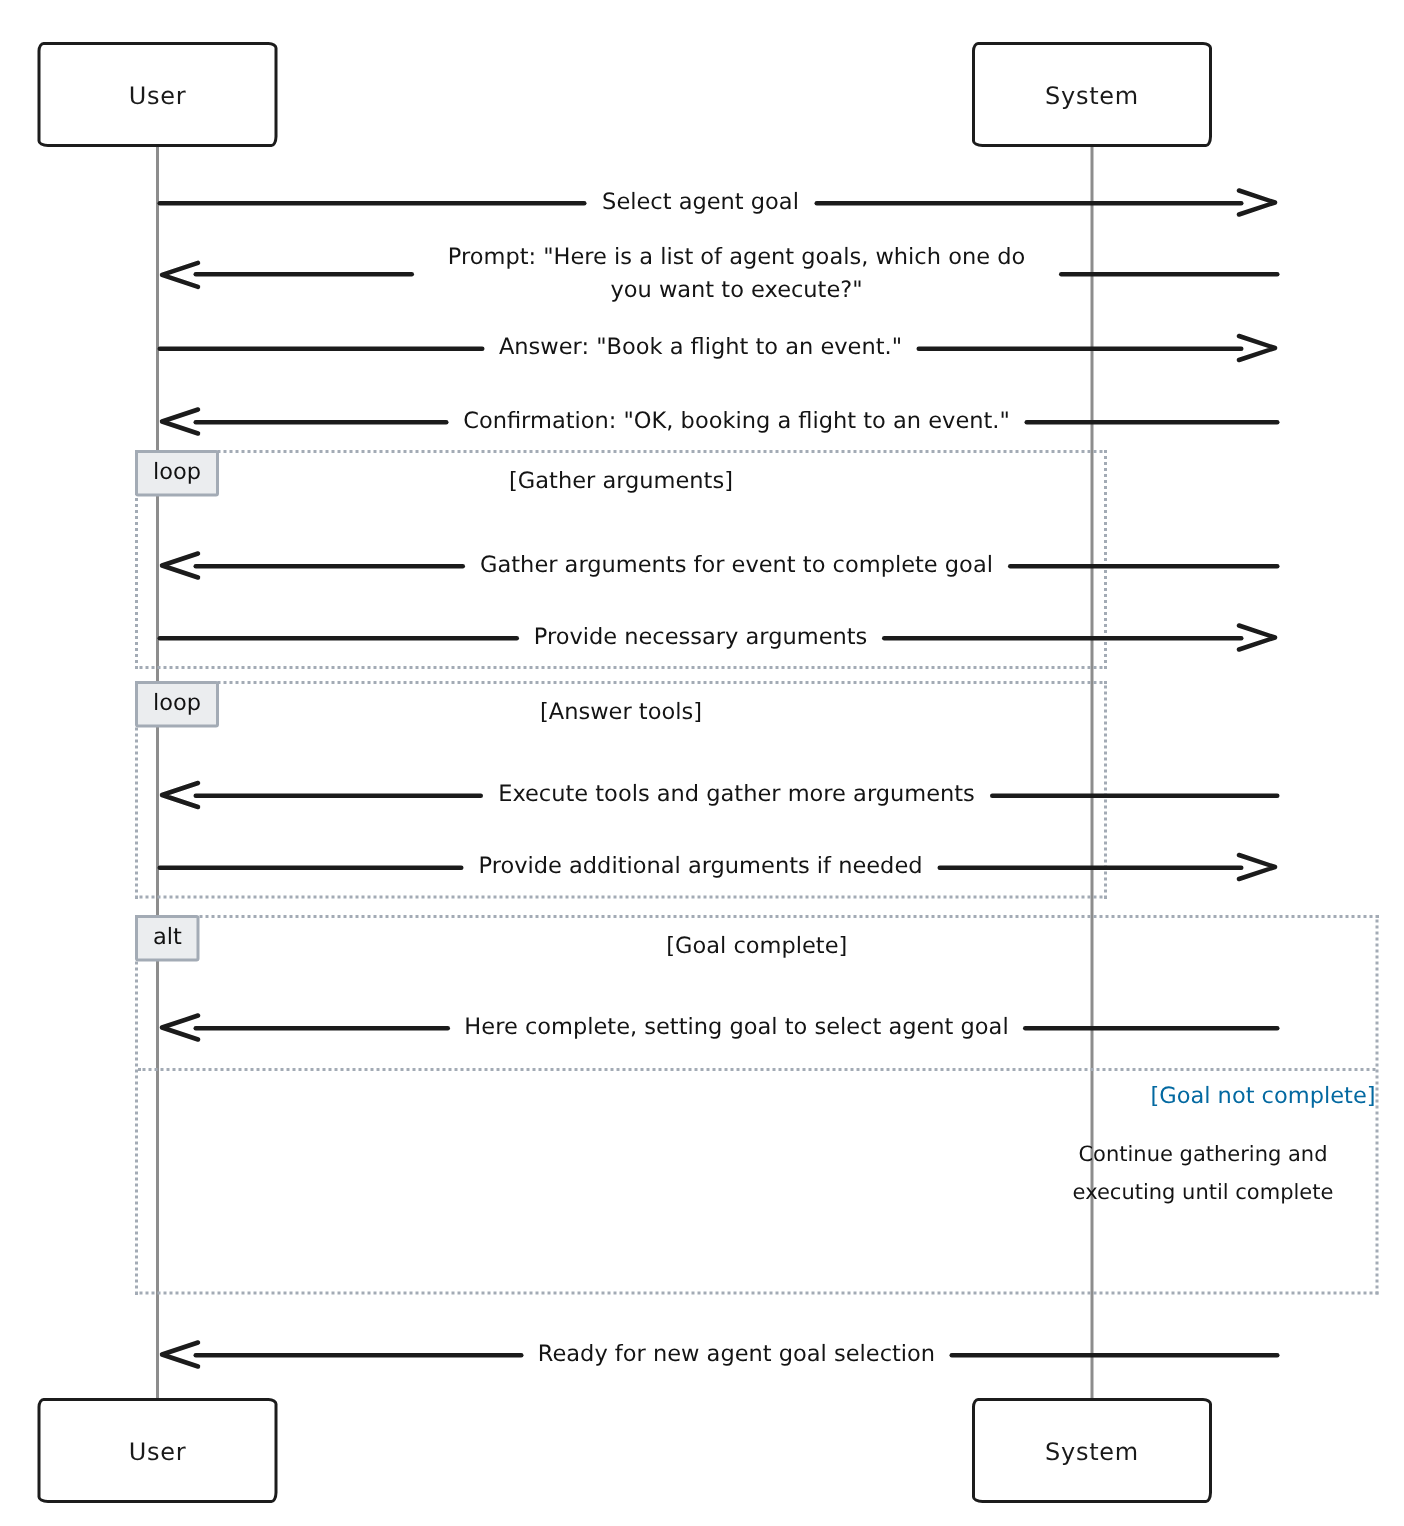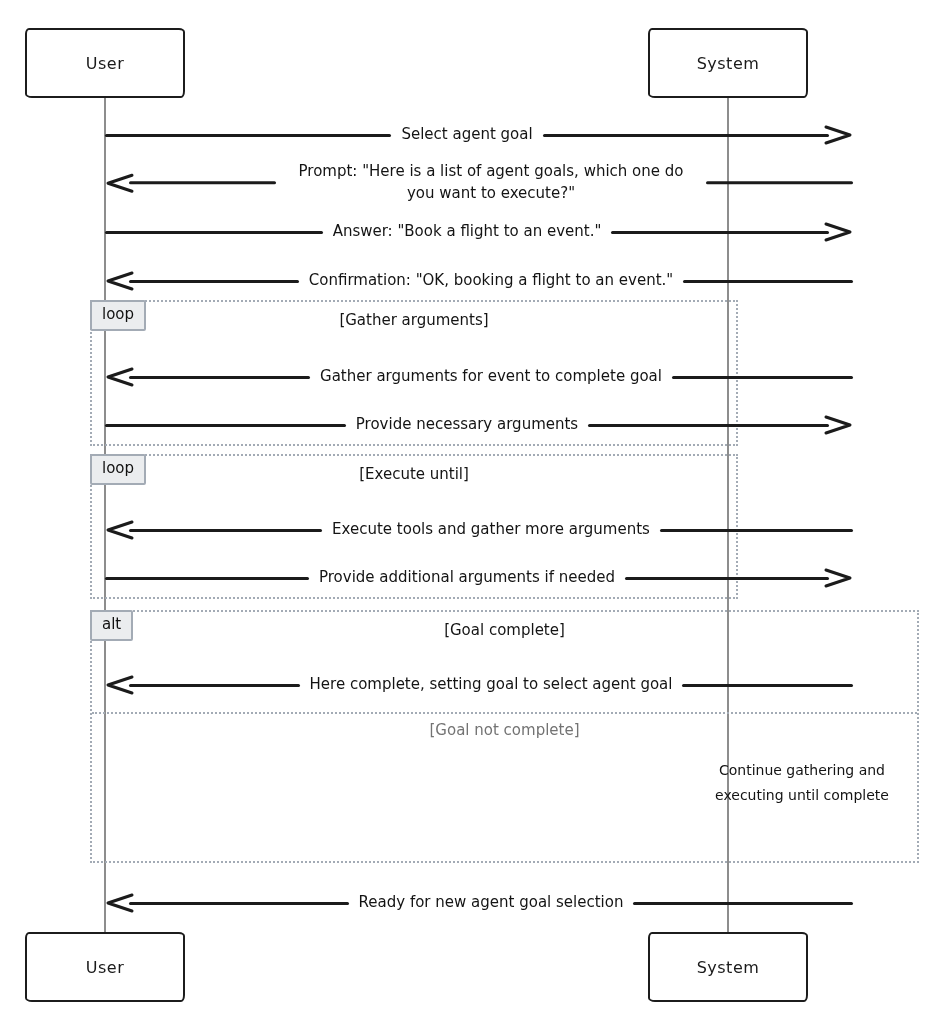--- a/index.html
+++ b/index.html
@@ -103,23 +103,23 @@
   .frame-divider {
     position: absolute;
     left: 0;
     width: 100%;
     border-top: 2px dotted #a3abb5;
   }
   .frame-else-title {
     position: absolute;
     left: 0;
     width: 100%;
-    text-align: center;
-    font-size: 15px;
-    color: #737373;
+    text-align: right;
+    font-size: 15px;
+    color: #0369a1;
   }
   .frame-note {
     position: absolute;
     font-size: 14px;
     line-height: 25px;
     text-align: center;
     color: #141414;
   }
 </style>
 </head>
@@ -143,21 +143,21 @@
     <span>System</span>
   </div>
 
   <div class="frame" style="left:90px; top:300px; width:648px; height:146px;">
     <div class="frame-label">loop</div>
     <div class="frame-title">[Gather arguments]</div>
   </div>
 
   <div class="frame" style="left:90px; top:454px; width:648px; height:145px;">
     <div class="frame-label">loop</div>
-    <div class="frame-title">[Execute until]</div>
+    <div class="frame-title">[Answer tools]</div>
   </div>
 
   <div class="frame" style="left:90px; top:610px; width:829px; height:253px;">
     <div class="frame-label">alt</div>
     <div class="frame-title">[Goal complete]</div>
     <div class="frame-divider" style="top:100px;"></div>
     <div class="frame-else-title" style="top:109px;">[Goal not complete]</div>
     <div class="frame-note" style="left:620px; top:146px; width:180px;">Continue gathering and executing until complete</div>
   </div>
 

